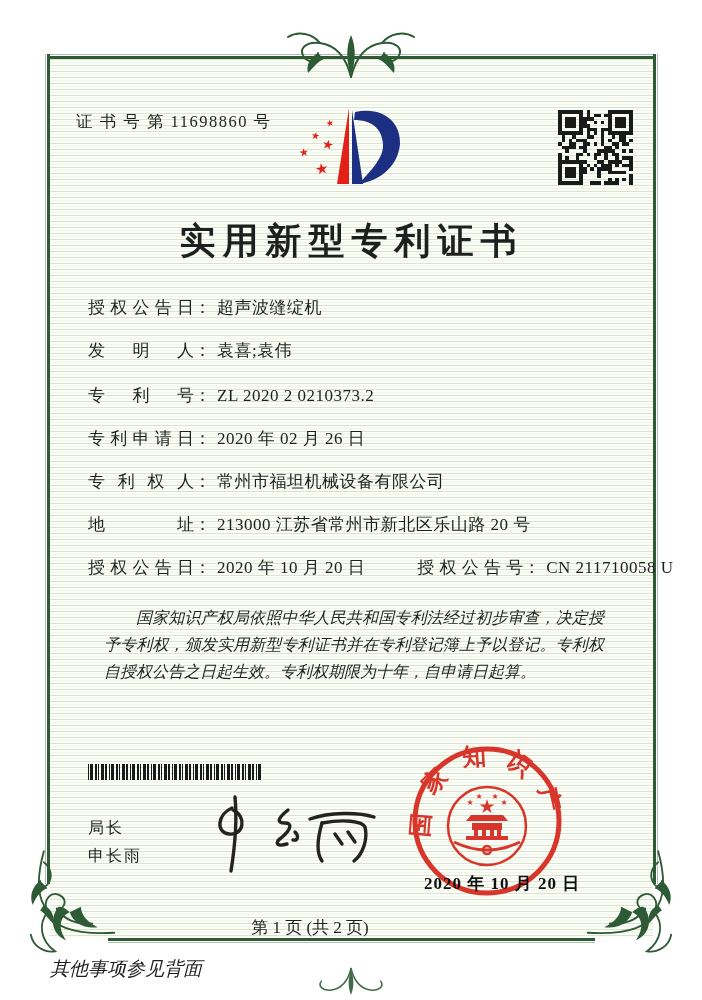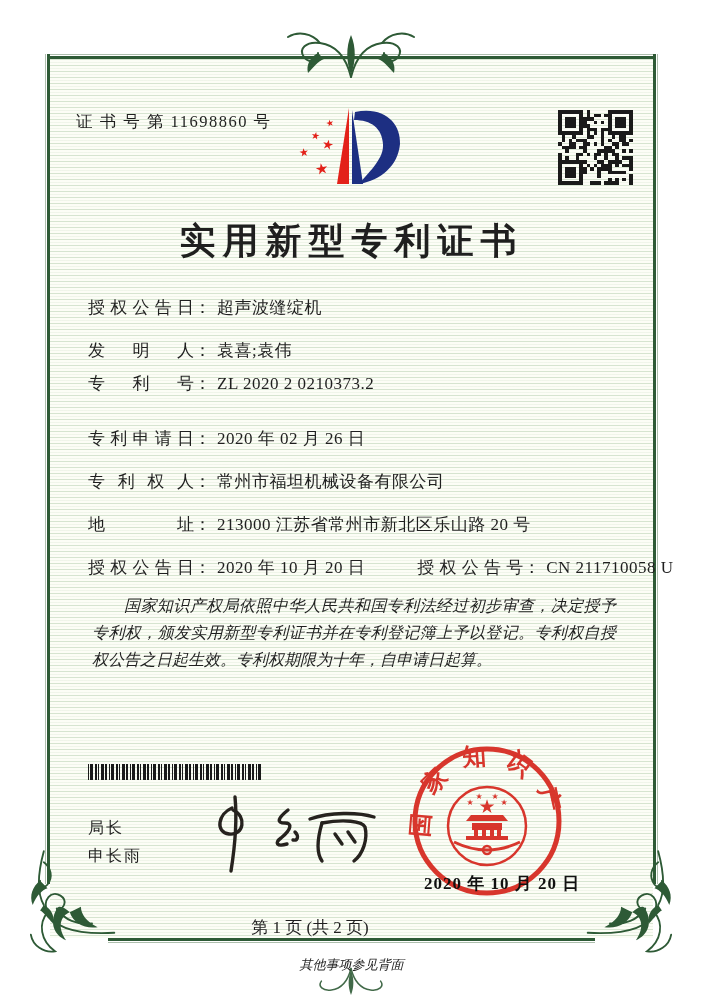--- a/index.html
+++ b/index.html
@@ -48,39 +48,39 @@
   .qr{left:558px;top:110px;width:75px;height:75px;}
   .qr svg{width:100%;height:100%;display:block;}
 
   .title{left:50px;top:217px;width:603px;text-align:center;
     font-size:36px;font-weight:700;letter-spacing:7px;}
 
   .frow{left:88px;width:545px;font-size:17px;white-space:nowrap;}
   .flabel{display:inline-block;width:106px;text-align:justify;text-align-last:justify;vertical-align:top;}
   .fcolon{display:inline-block;margin-right:6px;}
   .fvalue{letter-spacing:.5px;}
-  .r1{top:296px}.r2{top:339px}.r3{top:372px}.r4{top:427px}.r5{top:470px}.r6{top:513px}.r7{top:556px}
+  .r1{top:296px}.r2{top:339px}.r3{top:384px}.r4{top:427px}.r5{top:470px}.r6{top:513px}.r7{top:556px}
   .pair2{margin-left:52px;}
 
   .paras{left:88px;top:588px;width:532px;font-size:16px;line-height:27px;
     font-style:italic;text-align:justify;}
-  .paras p{margin:4px;text-indent:2em;}
+  .paras p{margin:16px;text-indent:2em;}
 
   .barcode{left:88px;top:764px;width:178px;height:16px;}
   .barcode svg{width:100%;height:100%;display:block;}
 
   .signer-title{left:88px;top:818px;font-size:16px;letter-spacing:2px;font-family:"Liberation Sans","DejaVu Sans",sans-serif;}
   .signer-name{left:88px;top:846px;font-size:16px;letter-spacing:2px;font-family:"Liberation Sans","DejaVu Sans",sans-serif;}
   .signature{left:192px;top:792px;width:200px;height:84px;}
 
   .seal{left:408px;top:742px;width:158px;height:158px;opacity:.93;}
   .seal-date{left:424px;top:872px;font-size:17px;font-weight:600;letter-spacing:1px;color:#111;}
 
   .page-footer{left:50px;top:916px;width:520px;text-align:center;font-size:17px;}
-  .back-note{left:50px;top:956px;width:603px;text-align:center;font-size:13px;font-style:italic;}
+  .back-note{left:50px;top:956px;width:603px;text-align:left;font-size:19px;font-style:italic;}
 </style>
 </head>
 <body>
 
 <div class="page">
 
   <div class="inner-bg"></div>
 
   <div class="fl fl-top"></div>
   <div class="fl fl-bottom"></div>

